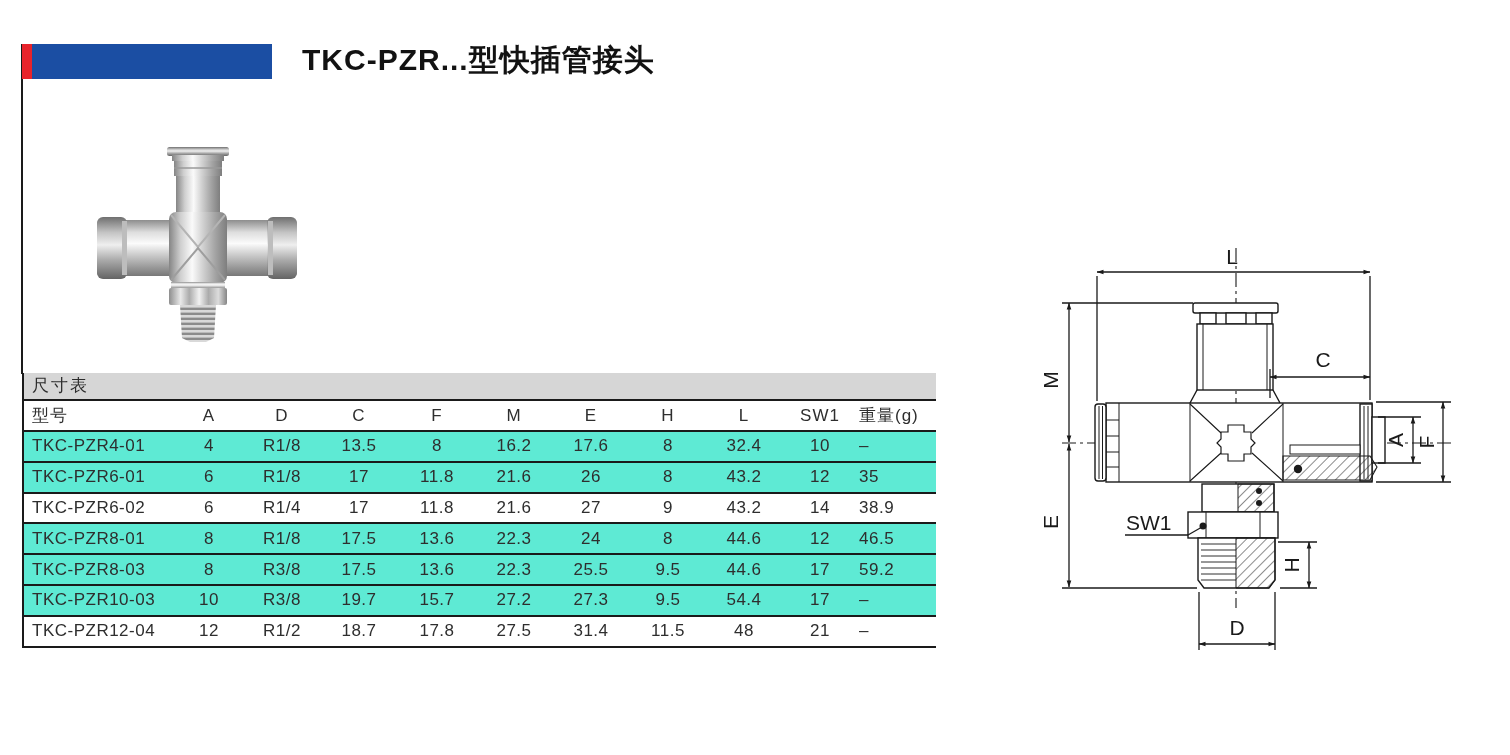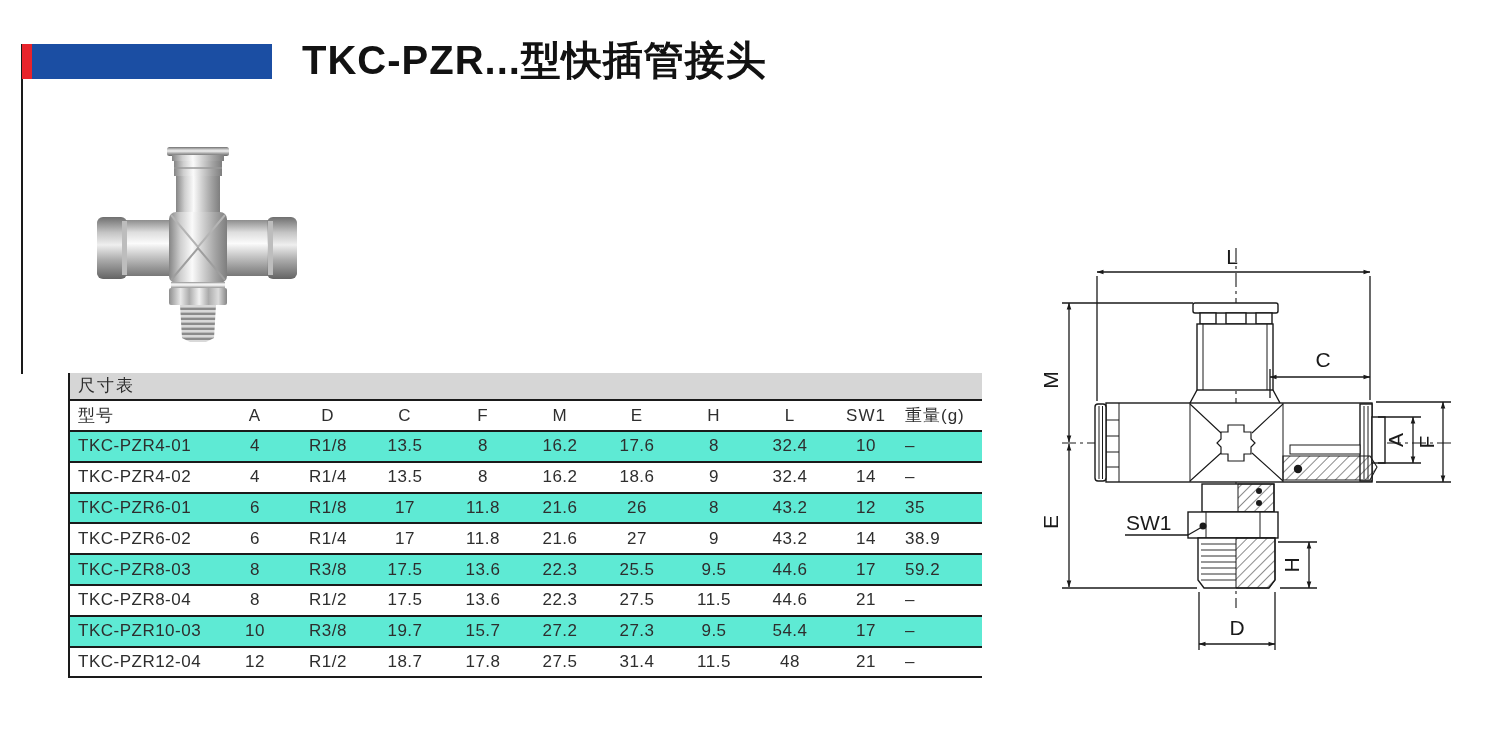--- a/index.html
+++ b/index.html
@@ -7,28 +7,28 @@
     width:1510px;height:755px;position:relative;background:#ffffff;
     font-family:"Liberation Sans","DejaVu Sans",sans-serif;
     color:#2d2d2d;overflow:hidden;
   }
   
   .vrule{position:absolute;left:21px;top:44px;width:2px;height:330px;background:#1a1a1a;}
   .red-chip{position:absolute;left:22px;top:44px;width:10px;height:35px;background:#e8232b;}
   .blue-bar{position:absolute;left:32px;top:44px;width:240px;height:35px;background:#1b4ea3;}
   .title{
     position:absolute;left:302px;top:41px;margin:0;
-    font-size:40px;font-weight:700;letter-spacing:1px;color:#121212;line-height:38px;
+    font-size:30px;font-weight:700;letter-spacing:1px;color:#121212;line-height:38px;
   }
   
   .photo{position:absolute;left:95px;top:145px;width:205px;height:200px;}
   
   .table-wrap{
     position:absolute;left:22px;top:373px;width:914px;
-    border-left:2px solid #1a1a1a;box-sizing:border-box;margin-left:46px;
+    border-left:2px solid #1a1a1a;box-sizing:border-box;
   }
   .band{
     height:26px;background:#d6d6d6;border-bottom:2px solid #1a1a1a;
     font-size:17px;line-height:26px;padding-left:8px;color:#2d2d2d;letter-spacing:2px;
   }
   table.dims{
     border-collapse:collapse;table-layout:fixed;width:100%;
     font-size:17px;color:#2e2e2e;padding-left:28px;
   }
   table.dims th{font-weight:400;height:27px;border-bottom:2px solid #1a1a1a;letter-spacing:1px;}
@@ -155,33 +155,20 @@
           <td class="mid">R1/8</td>
           <td class="mid">13.5</td>
           <td class="mid">8</td>
           <td class="mid">16.2</td>
           <td class="mid">17.6</td>
           <td class="mid">8</td>
           <td class="mid">32.4</td>
           <td class="mid">10</td>
           <td class="c10">–</td>
         </tr>
-        <tr>
-          <td class="c0">TKC-PZR4-02</td>
-          <td class="mid">4</td>
-          <td class="mid">R1/4</td>
-          <td class="mid">13.5</td>
-          <td class="mid">8</td>
-          <td class="mid">16.2</td>
-          <td class="mid">18.6</td>
-          <td class="mid">9</td>
-          <td class="mid">32.4</td>
-          <td class="mid">14</td>
-          <td class="c10">–</td>
-        </tr>
         <tr class="stripe">
           <td class="c0">TKC-PZR6-01</td>
           <td class="mid">6</td>
           <td class="mid">R1/8</td>
           <td class="mid">17</td>
           <td class="mid">11.8</td>
           <td class="mid">21.6</td>
           <td class="mid">26</td>
           <td class="mid">8</td>
           <td class="mid">43.2</td>
@@ -195,44 +182,44 @@
           <td class="mid">17</td>
           <td class="mid">11.8</td>
           <td class="mid">21.6</td>
           <td class="mid">27</td>
           <td class="mid">9</td>
           <td class="mid">43.2</td>
           <td class="mid">14</td>
           <td class="c10">38.9</td>
         </tr>
         <tr class="stripe">
+          <td class="c0">TKC-PZR8-01</td>
+          <td class="mid">8</td>
+          <td class="mid">R1/8</td>
+          <td class="mid">17.5</td>
+          <td class="mid">13.6</td>
+          <td class="mid">22.3</td>
+          <td class="mid">24</td>
+          <td class="mid">8</td>
+          <td class="mid">44.6</td>
+          <td class="mid">12</td>
+          <td class="c10">46.5</td>
+        </tr>
+        <tr class="stripe">
           <td class="c0">TKC-PZR8-03</td>
           <td class="mid">8</td>
           <td class="mid">R3/8</td>
           <td class="mid">17.5</td>
           <td class="mid">13.6</td>
           <td class="mid">22.3</td>
           <td class="mid">25.5</td>
           <td class="mid">9.5</td>
           <td class="mid">44.6</td>
           <td class="mid">17</td>
           <td class="c10">59.2</td>
-        </tr>
-        <tr>
-          <td class="c0">TKC-PZR8-04</td>
-          <td class="mid">8</td>
-          <td class="mid">R1/2</td>
-          <td class="mid">17.5</td>
-          <td class="mid">13.6</td>
-          <td class="mid">22.3</td>
-          <td class="mid">27.5</td>
-          <td class="mid">11.5</td>
-          <td class="mid">44.6</td>
-          <td class="mid">21</td>
-          <td class="c10">–</td>
         </tr>
         <tr class="stripe">
           <td class="c0">TKC-PZR10-03</td>
           <td class="mid">10</td>
           <td class="mid">R3/8</td>
           <td class="mid">19.7</td>
           <td class="mid">15.7</td>
           <td class="mid">27.2</td>
           <td class="mid">27.3</td>
           <td class="mid">9.5</td>

